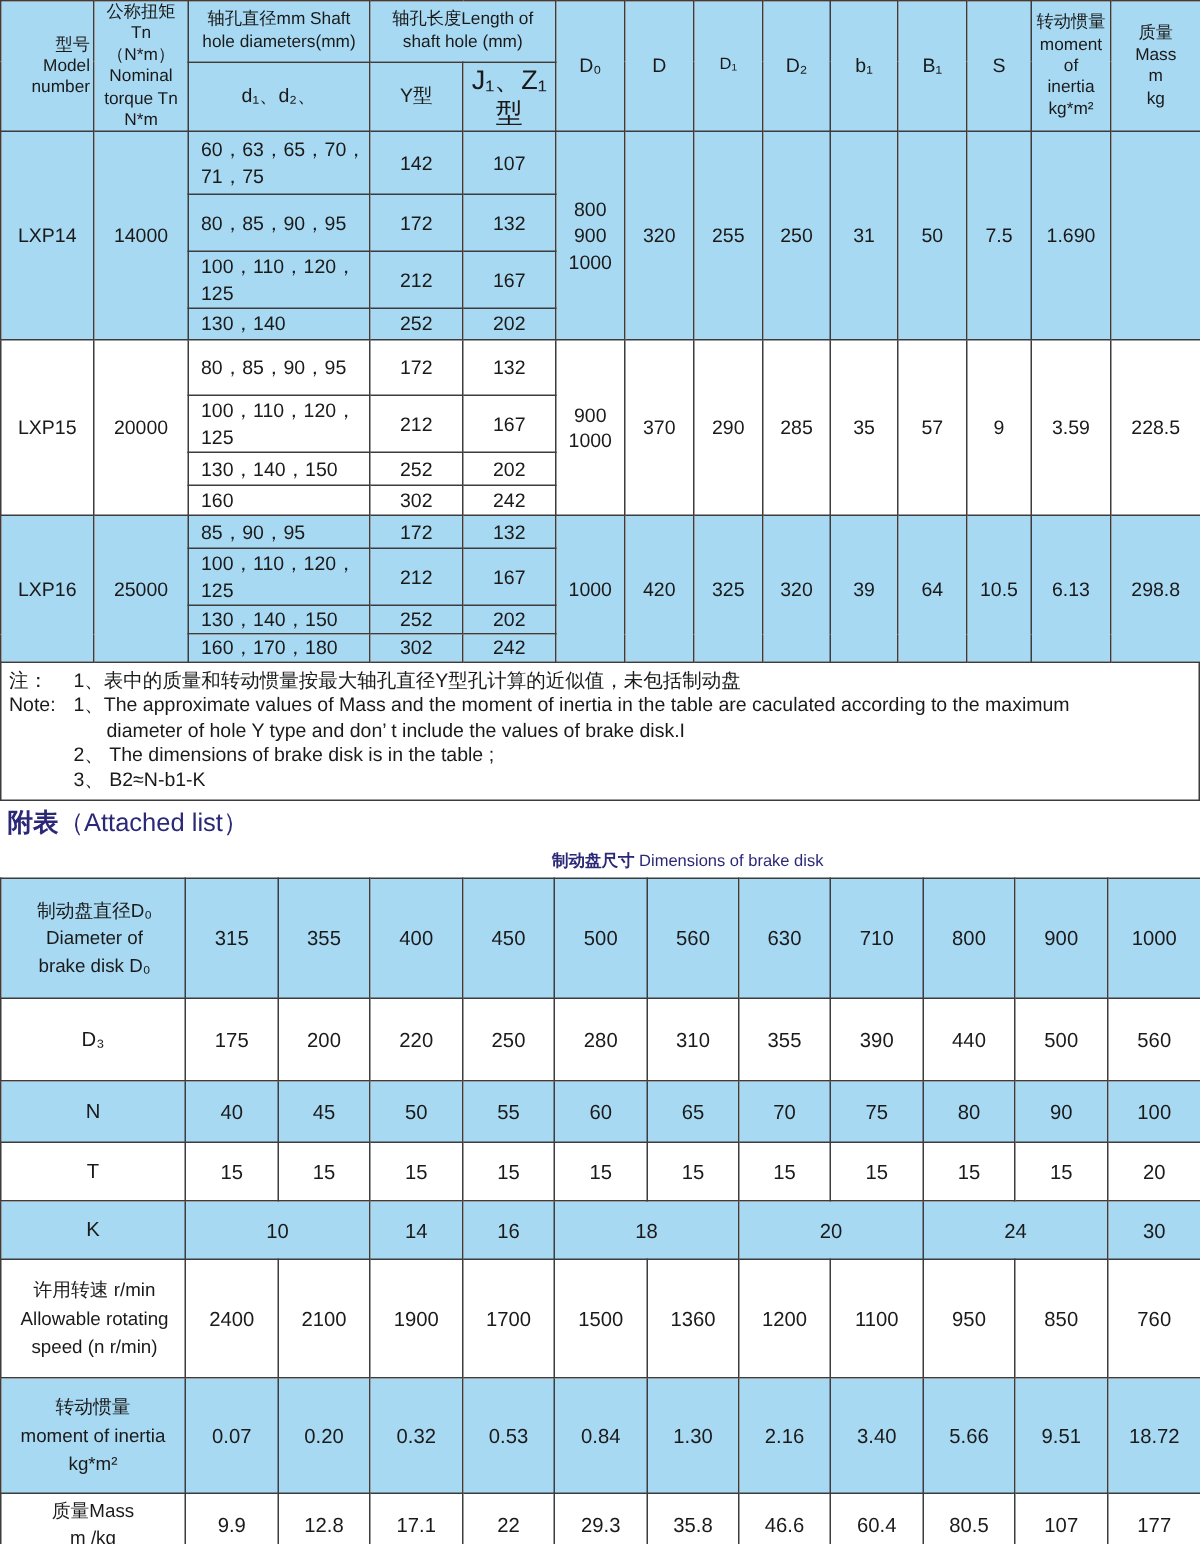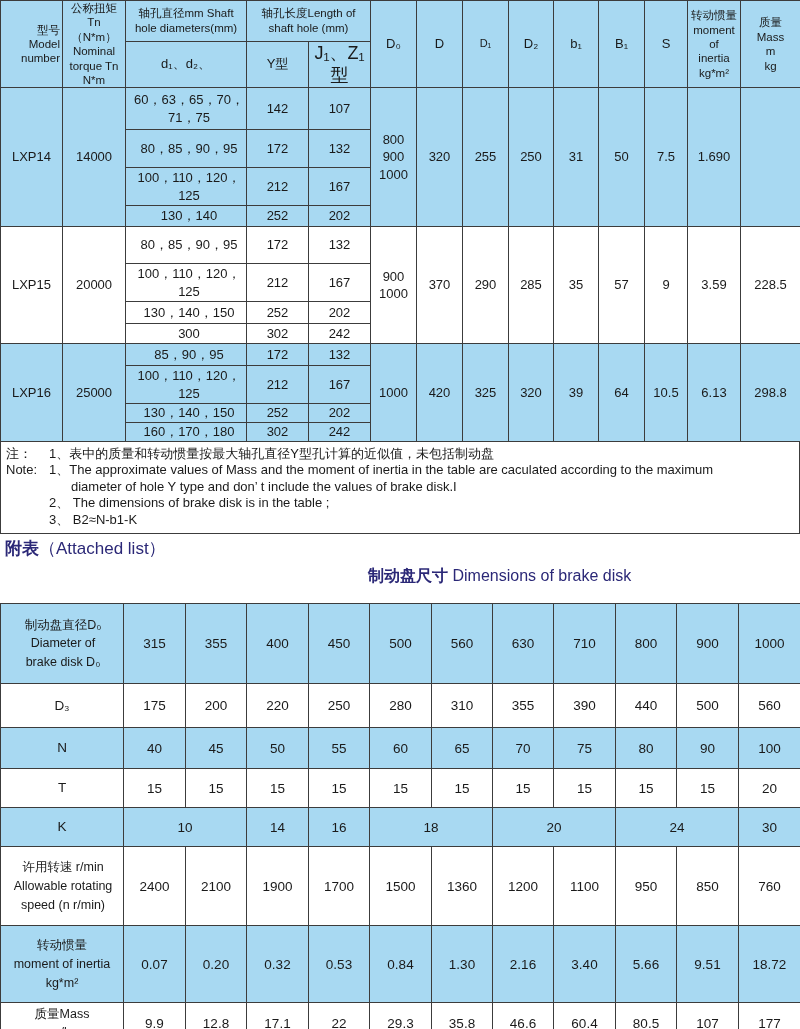--- a/index.html
+++ b/index.html
@@ -13,34 +13,34 @@
   table { border-collapse: collapse; table-layout: fixed; }
   td, th { border: 1px solid #3c3c3c; text-align: center; vertical-align: middle; padding: 0 2px; overflow: hidden; }
   .pre { white-space: pre-line; }
   .blue { background: #a8d9f2; }
 
   
   .main { width: 800px; font-size: 13px; }
   .main th { font-weight: normal; font-size: 11.5px; line-height: 1.25; }
   .main td { line-height: 1.35; }
   .model-hdr { text-align: right; padding-left: 6px; }
-  .dcell { text-align: center; padding-left: 8px; }
+  .dcell { text-align: left; padding-left: 8px; }
   .d0cell { line-height: 1.85; }
 
   
   .notes { border: 1px solid #3c3c3c; border-top: none; padding: 4px 0 5px 0; font-size: 13px; }
   .note-line { display: flex; line-height: 16.5px; }
   .nl-label { flex: none; width: 48px; padding-left: 5px; }
   .nl-text { flex: 1; }
   .cont .nl-text { padding-left: 22px; }
 
   
   .att-title { margin: 3px 0 0 5px; font-size: 17px; color: #2b2877; }
   .att-title .zh { font-weight: bold; }
-  .att-sub { margin: 6px 0 16px 368px; font-size: 16px; color: #2b2877; }
+  .att-sub { margin: 6px 0 4px 368px; font-size: 11px; color: #2b2877; }
   .att-sub .zh { font-weight: bold; }
 
   
   .att { width: 800px; font-size: 13.5px; }
   .att th { font-weight: normal; font-size: 12.5px; line-height: 1.5; }
   .att .lbl-left { text-align: center; padding-left: 4px; }
 </style>
 </head>
 <body>
 
@@ -155,21 +155,21 @@
       <td class="dcell">100，110，120，125</td>
       <td>212</td>
       <td>167</td>
     </tr>
     <tr style="height:22px">
       <td class="dcell">130，140，150</td>
       <td>252</td>
       <td>202</td>
     </tr>
     <tr style="height:20px">
-      <td class="dcell">300</td>
+      <td class="dcell">160</td>
       <td>302</td>
       <td>242</td>
     </tr>
 
     <tr style="height:22px">
       <td class="blue" rowspan="4">LXP16</td>
       <td class="blue" rowspan="4">25000</td>
       <td class="blue dcell">85，90，95</td>
       <td class="blue">172</td>
       <td class="blue">132</td>
@@ -252,21 +252,21 @@
       <td class="blue">400</td>
       <td class="blue">450</td>
       <td class="blue">500</td>
       <td class="blue">560</td>
       <td class="blue">630</td>
       <td class="blue">710</td>
       <td class="blue">800</td>
       <td class="blue">900</td>
       <td class="blue">1000</td>
     </tr>
-    <tr style="height:44px">
+    <tr style="height:55px">
       <th style="font-size:13.5px">D₃</th>
       <td>175</td>
       <td>200</td>
       <td>220</td>
       <td>250</td>
       <td>280</td>
       <td>310</td>
       <td>355</td>
       <td>390</td>
       <td>440</td>

